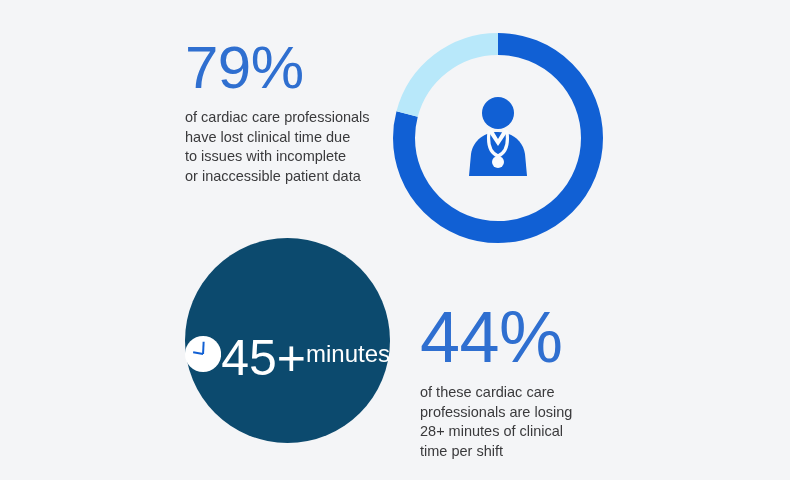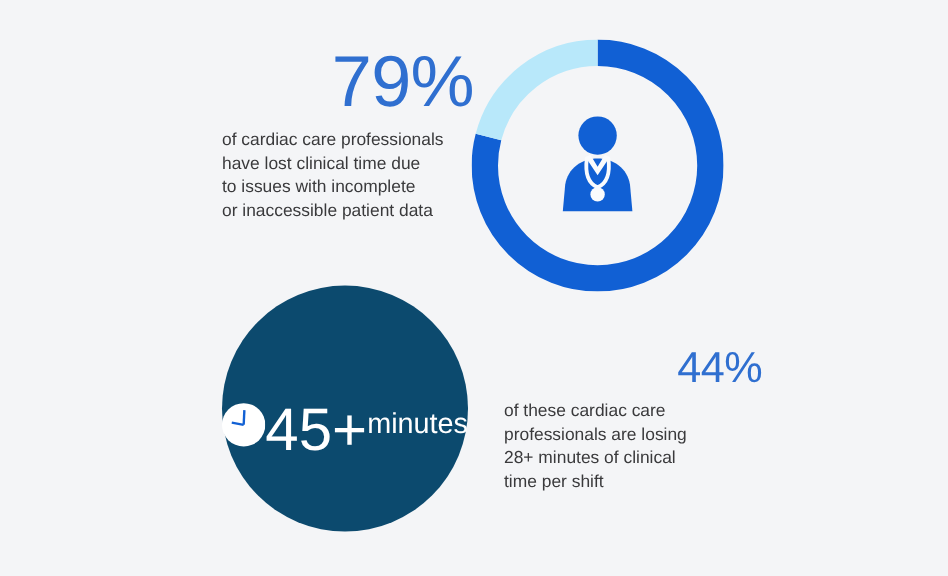--- a/index.html
+++ b/index.html
@@ -24,21 +24,20 @@
   
   .stat-block {
     position: absolute;
   }
   .stat-figure {
     font-family: "Liberation Sans", sans-serif;
     font-weight: 300;
     color: #2f6fd0;
     line-height: 1;
     letter-spacing: -0.5px;
-    text-align: right;
   }
   .stat-body {
     font-family: "Liberation Sans", sans-serif;
     font-size: 14.5px;
     line-height: 19.5px;
     color: #3a3a3c;
     font-weight: 400;
     white-space: pre-line;
   }
 
@@ -53,22 +52,23 @@
     margin-bottom: 10px;
   }
 
   
   #block-44 {
     left: 420px;
     top: 288px;
     width: 215px;
   }
   #block-44 .stat-figure {
-    font-size: 36px;
+    font-size: 72px;
     margin-bottom: 10px;
+    margin-top: 13px;
   }
 
   
   #donut-chart {
     position: absolute;
     left: 393px;
     top: 33px;
     width: 210px;
     height: 210px;
   }

